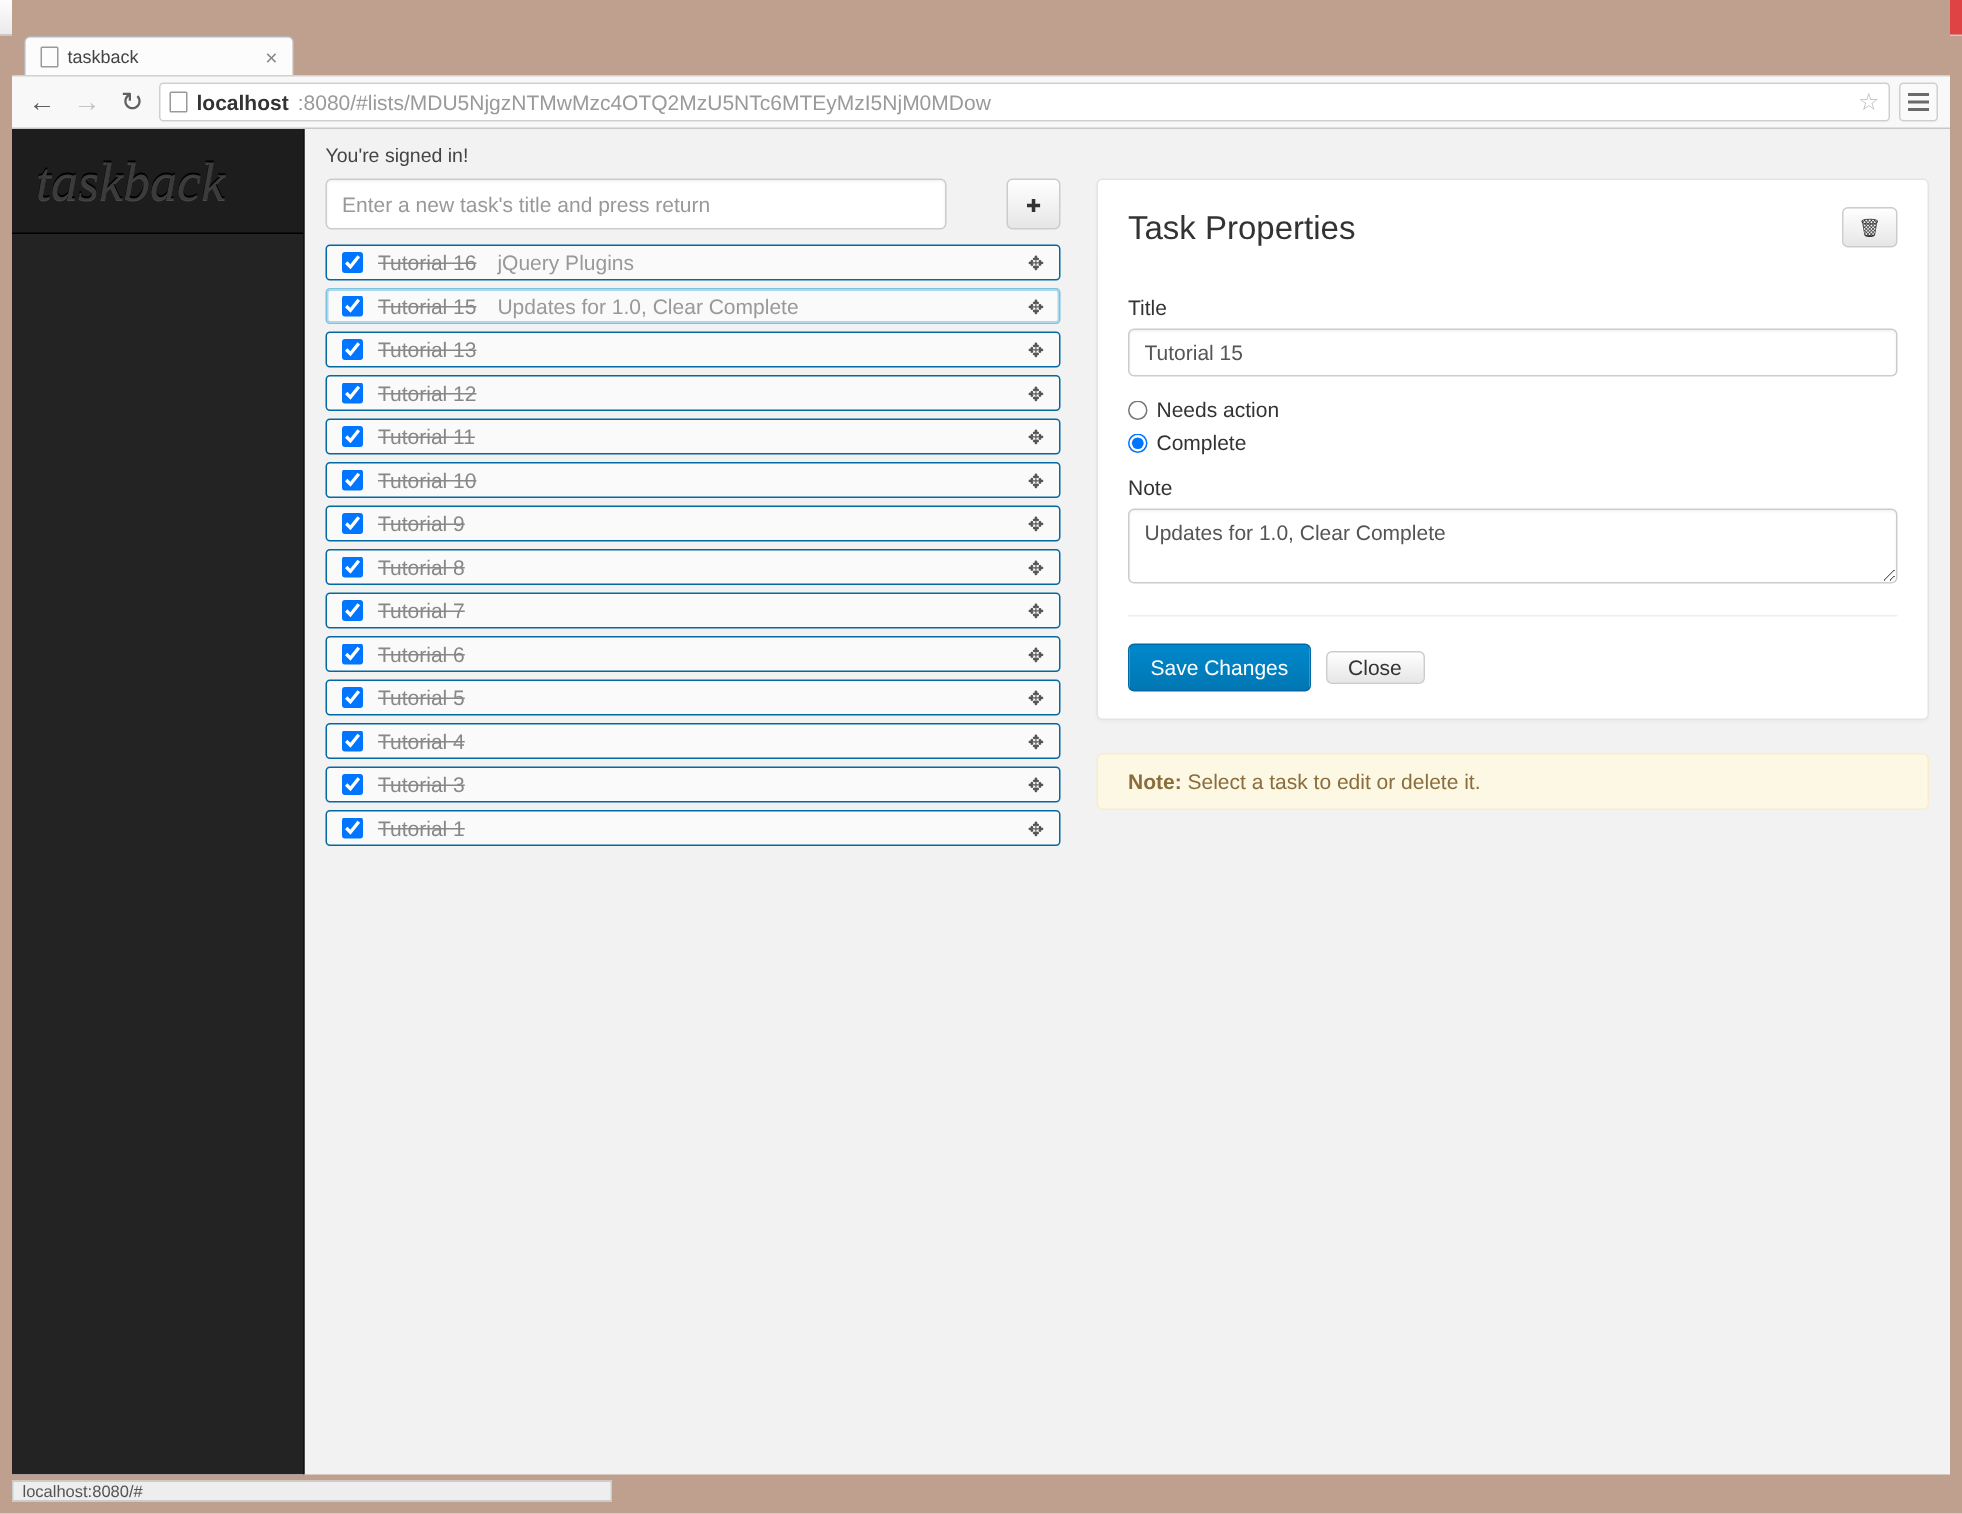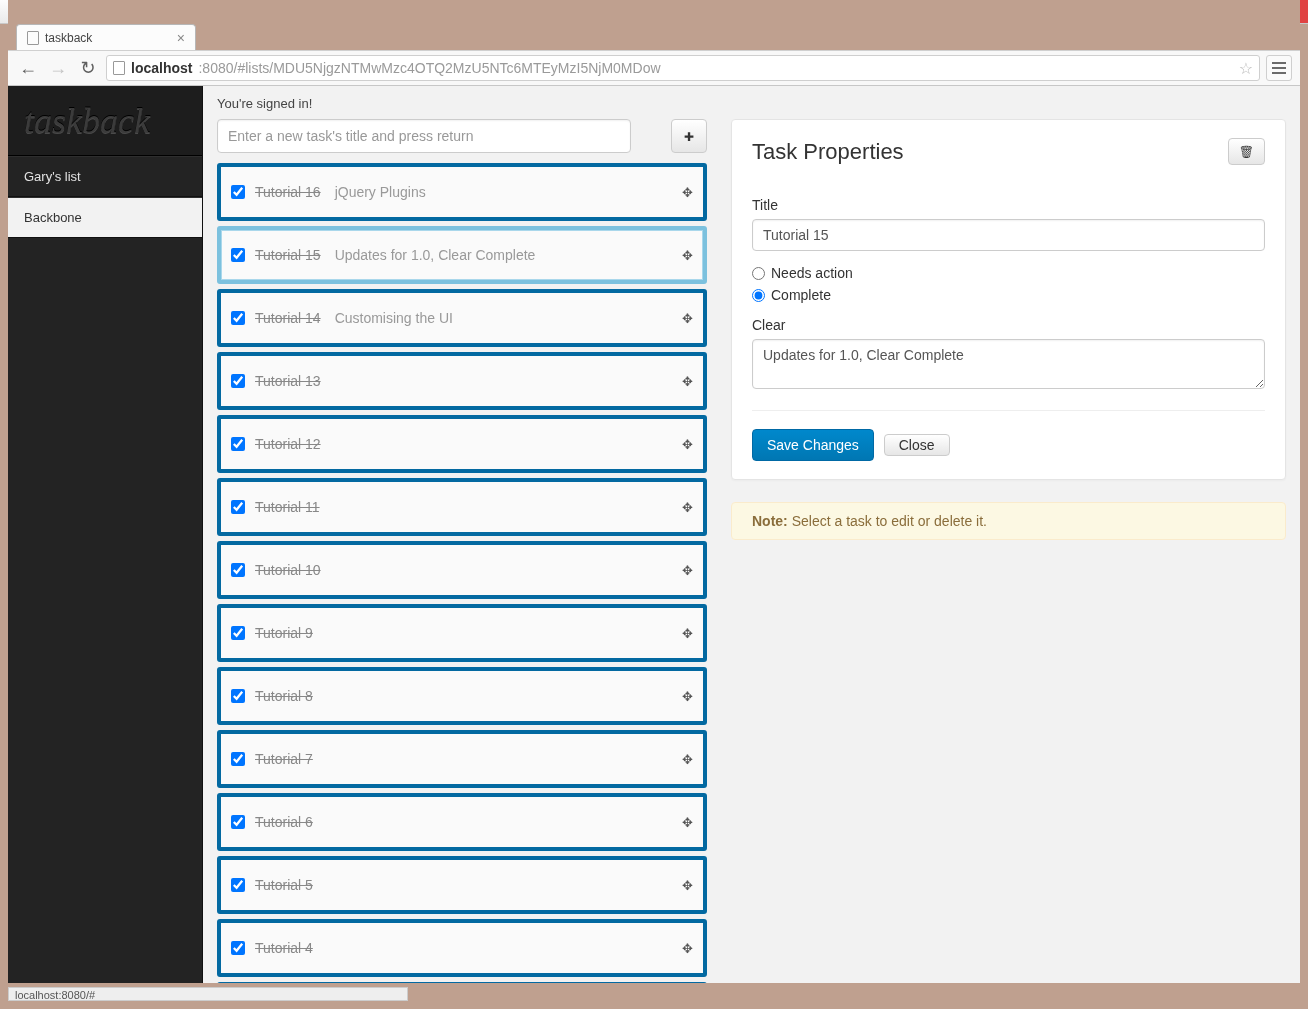--- a/index.html
+++ b/index.html
@@ -234,23 +234,23 @@
   .task-list {
     display: flex;
     flex-direction: column;
     gap: 5px;
   }
   .task {
     display: flex;
     align-items: center;
     gap: 10px;
     background: #fafafa;
-    border: 4px solid #0369a1;
+    border: 1px solid #0369a1;
     border-radius: 3px;
-    padding: 17px 10px;
+    padding: 3px 10px;
     font-size: 14px;
     color: #555;
   }
   .task.selected {
     border-color: #7cc1de;
     box-shadow: 0 0 0 1px #a9d7eb inset;
   }
   .task input[type=checkbox] {
     width: 14px; height: 14px;
   }
@@ -397,24 +397,20 @@
         <span></span>
         <span></span>
         <span></span>
       </div>
   </div>
 </div>
 
 <div class="viewport">
   <div class="sidebar">
     <div class="logo">taskback</div>
-    <div id="sidebar-items">
-        <div class="side-item dark">Gary's list</div>
-        <div class="side-item active">Backbone</div>
-      </div>
   </div>
 
   <div class="content">
     <div class="signed-in">You're signed in!</div>
 
 
     <div class="cols">
       <div class="col-tasks">
         <div class="new-task-row">
           <input class="new-task-input" placeholder="Enter a new task's title and press return" style="">
@@ -430,26 +426,20 @@
               <span class="drag icon-move"></span>
             </div>
             <div class="task selected">
               <input type="checkbox" checked="" style="">
               <span class="task-title">Tutorial 15</span>
               <span class="task-subtitle">Updates for 1.0, Clear Complete</span>
               <span class="drag icon-move"></span>
             </div>
             <div class="task">
               <input type="checkbox" checked="" style="">
-              <span class="task-title">Tutorial 14</span>
-              <span class="task-subtitle">Customising the UI</span>
-              <span class="drag icon-move"></span>
-            </div>
-            <div class="task">
-              <input type="checkbox" checked="" style="">
               <span class="task-title">Tutorial 13</span>
               <span class="drag icon-move"></span>
             </div>
             <div class="task">
               <input type="checkbox" checked="" style="">
               <span class="task-title">Tutorial 12</span>
               <span class="drag icon-move"></span>
             </div>
             <div class="task">
               <input type="checkbox" checked="" style="">
@@ -521,21 +511,21 @@
           <div class="radio-row">
             <input type="radio" name="status" style="">
             <span>Needs action</span>
           </div>
           <div class="radio-row">
             <input type="radio" name="status" checked="" style="">
             <span>Complete</span>
           </div>
 
           <div class="form-group mt">
-            <label class="form-label">Clear</label>
+            <label class="form-label">Note</label>
             <textarea class="textarea" id="notes-ta" style="">Updates for 1.0, Clear Complete</textarea>
           </div>
 
           <hr>
 
           <button class="btn-primary"><span>Save Changes</span></button>
           <button class="btn-default"><span>Close</span></button>
         </div>
 
         <div class="alert">

